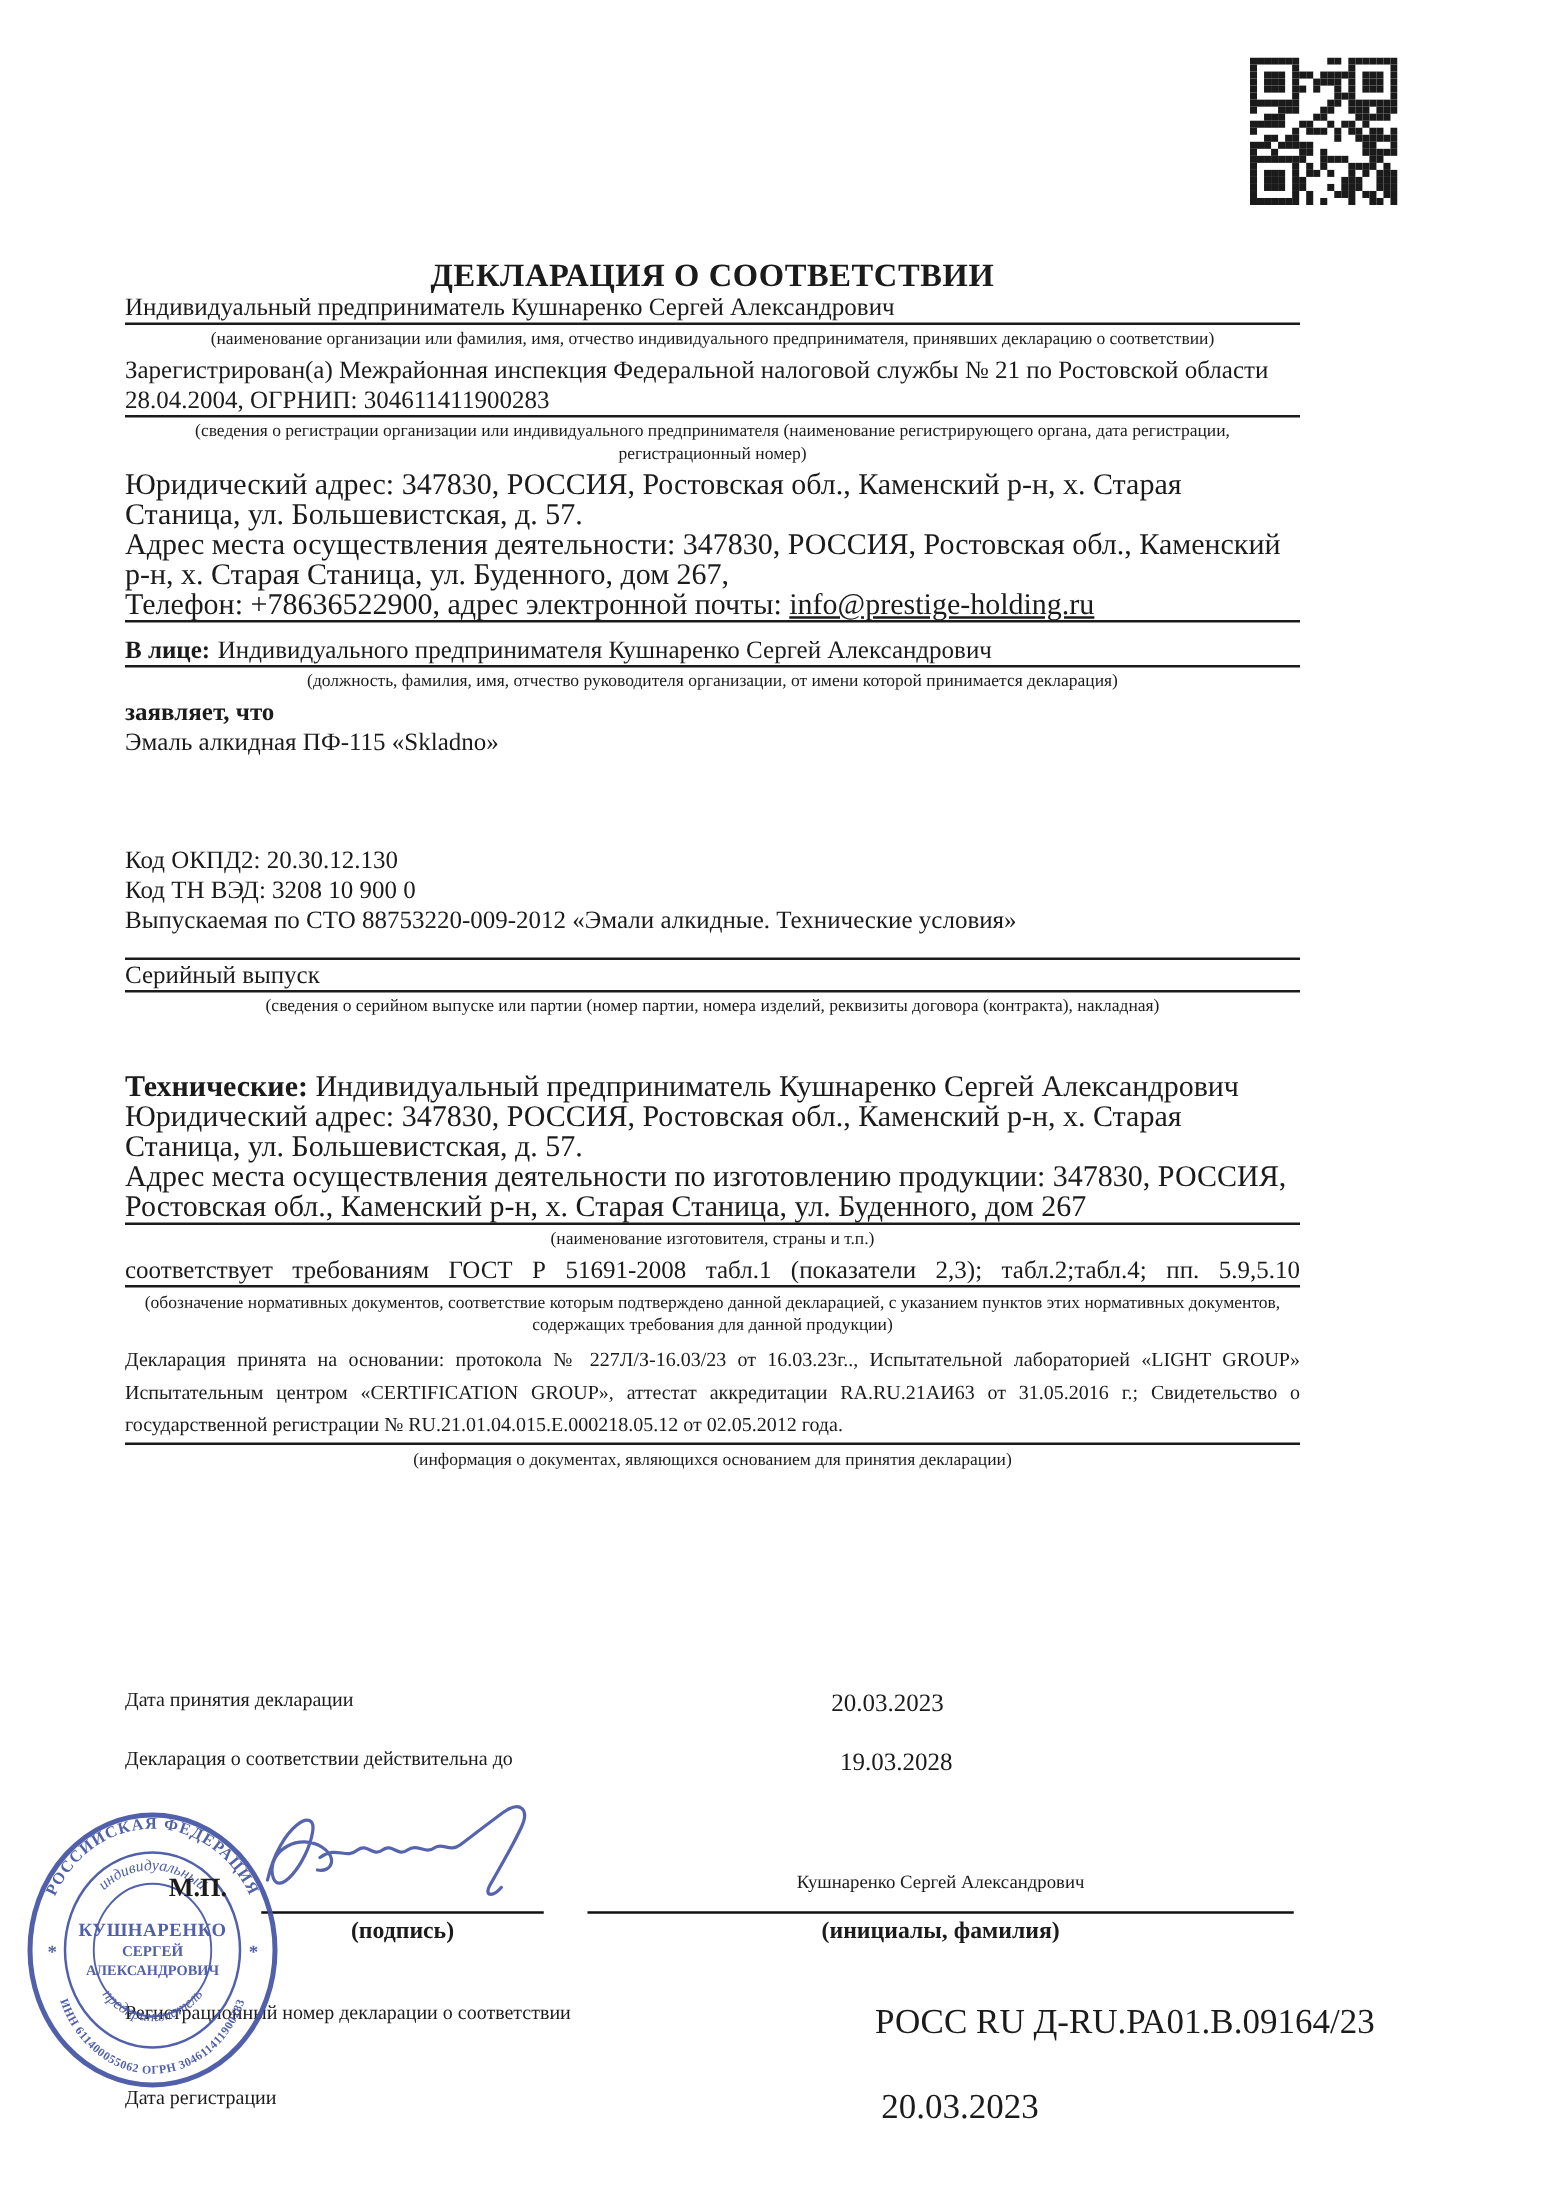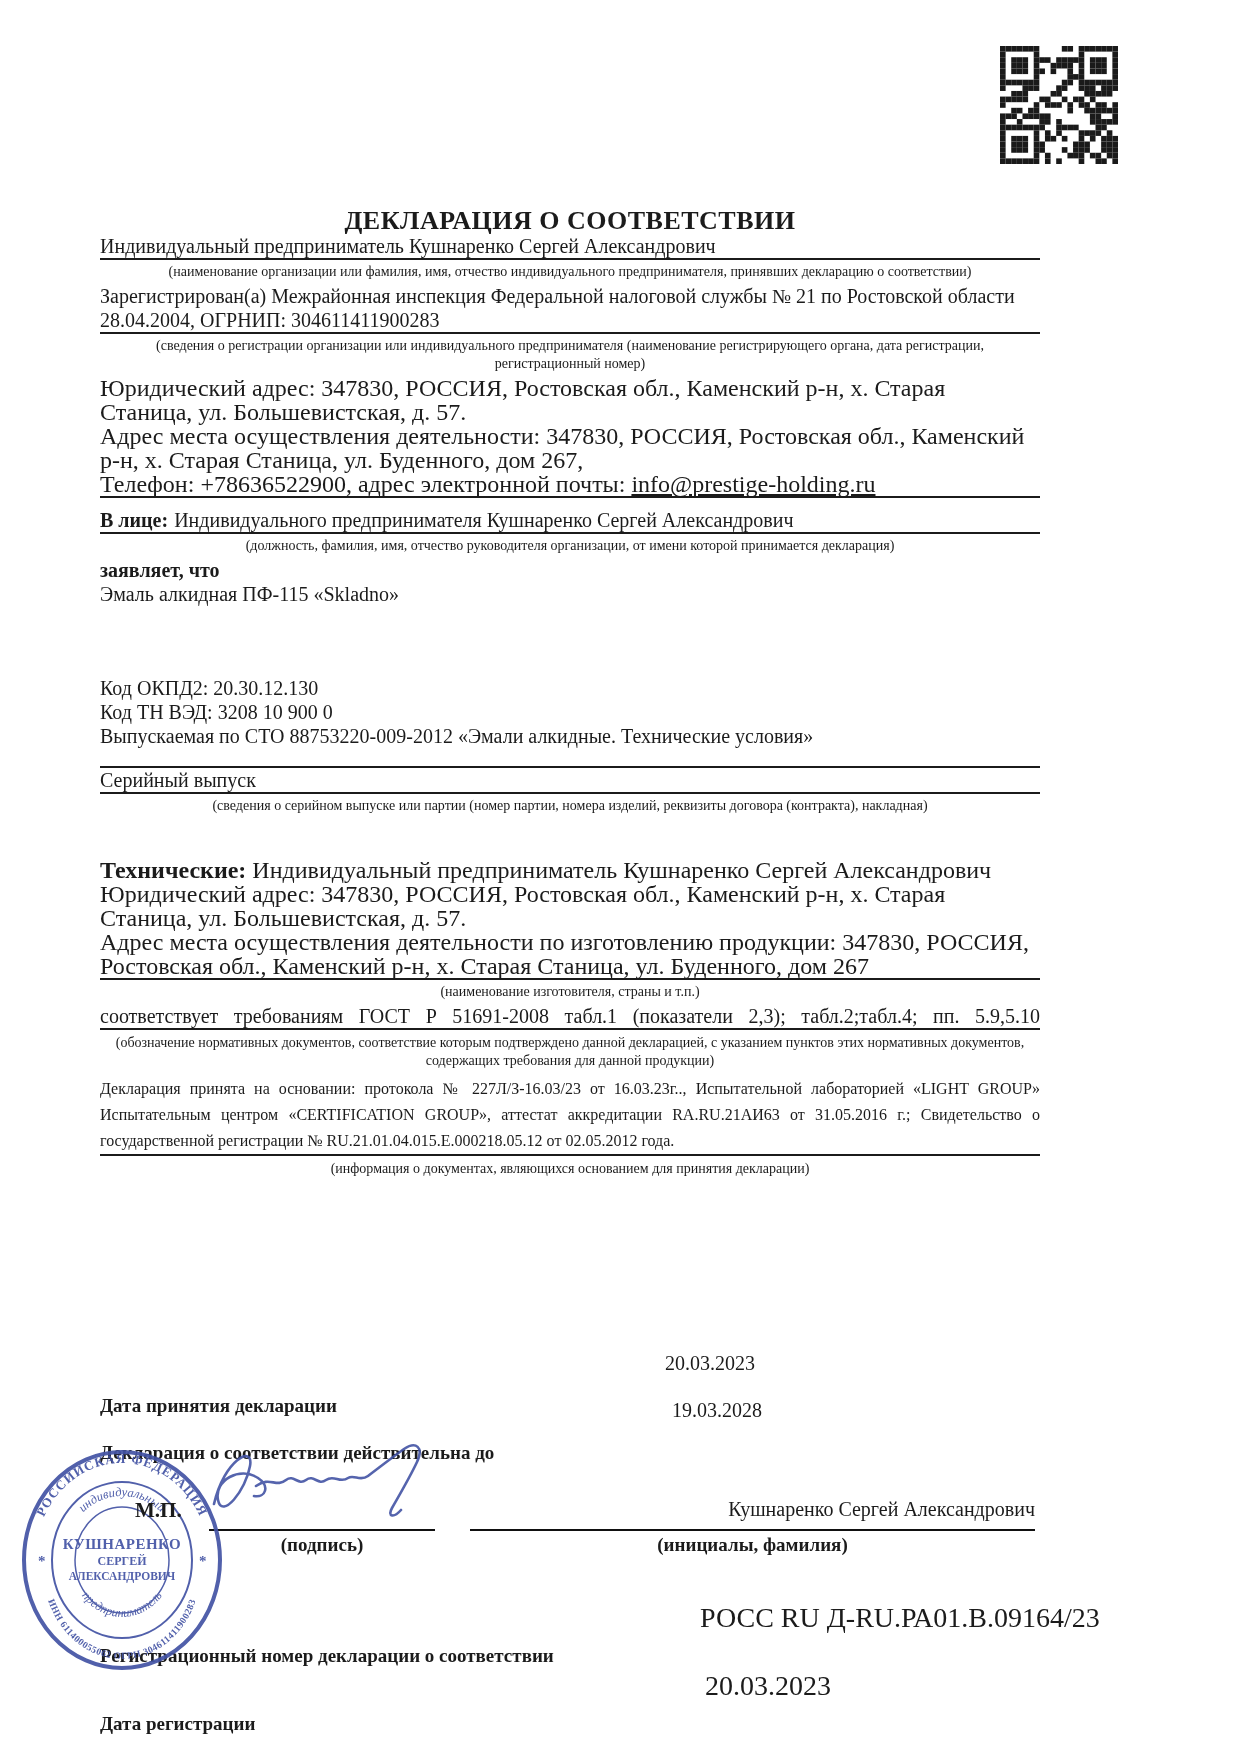--- a/index.html
+++ b/index.html
@@ -14,26 +14,26 @@
   .line{font-size:20px;line-height:24px;}
   .u-block{border-bottom:2px solid #1b1b1b;}
   .cap{font-size:14px;line-height:18px;text-align:center;margin:3px auto 3px auto;max-width:920px;}
   .b{font-weight:700;}
   .addr{font-size:24px;line-height:24px;}
   .email{text-decoration:underline;} .gap70{height:70px;} .gap40{height:40px;} .gap18{height:18px;}
   .fill-line{text-align:justify;text-align-last:justify;}
   .basis{font-size:16px;line-height:26px;text-align:justify;}
   .inline-val{margin-left:6px;}
   
-  .row-label{font-size:19px;font-weight:700;margin-top:43px;}
+  .row-label{font-size:16px;font-weight:400;}
   .row-val{font-size:20px;}
   .row-val-b{font-size:28px;font-weight:400;}
   .sig-line{border-top:2px solid #111;height:0;}
   .sig-cap{font-size:19px;font-weight:700;text-align:center;}
-  .name-over{font-size:20px;text-align:right;}
+  .name-over{font-size:15px;text-align:center;}
   #mp-mark{font-size:21px;font-weight:700;z-index:5;margin-left:20px;}
   
   #qr-box{left:1000px;top:46px;width:118px;height:118px;}
   #stamp-box{left:20px;top:1448px;width:204px;height:224px;z-index:3;}
   #signature-box{left:196px;top:1438px;width:260px;height:100px;z-index:4;}
 </style>
 </head>
 <body>
 
 <div id="qr-box" class="abs"><svg width="118" height="118" viewBox="0 0 117.6 117.6" xmlns="http://www.w3.org/2000/svg">

